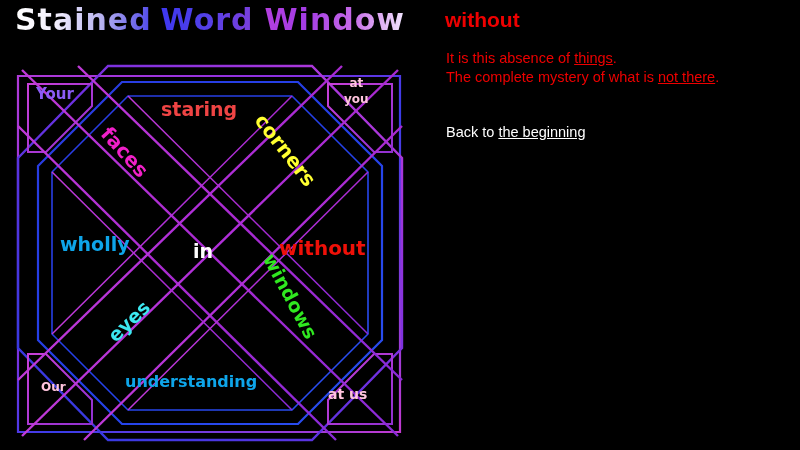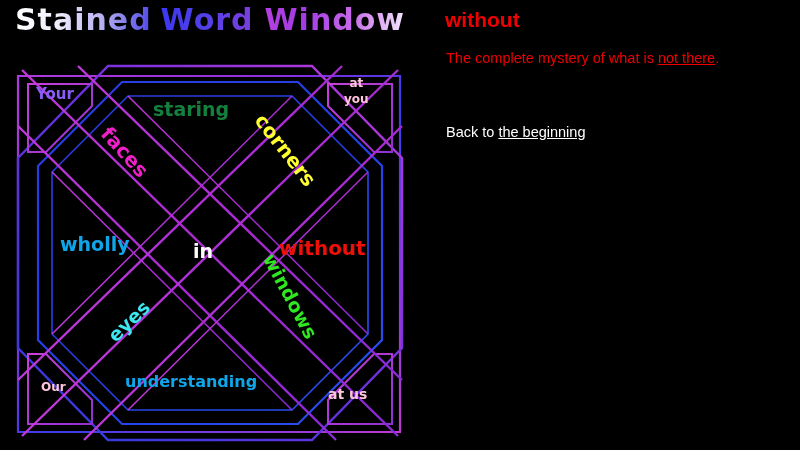--- a/index.html
+++ b/index.html
@@ -169,21 +169,21 @@
     <line x1="402" y1="78" x2="84" y2="392" stroke="url(#gradBandB)" stroke-width="2.4"></line>
 
     <line x1="128" y1="48" x2="368" y2="286" stroke="url(#gradBandA)" stroke-width="1.5"></line>
     <line x1="292" y1="48" x2="52" y2="286" stroke="url(#gradBandB)" stroke-width="1.5"></line>
     <line x1="52" y1="124" x2="292" y2="362" stroke="url(#gradBandA)" stroke-width="1.5"></line>
     <line x1="368" y1="124" x2="128" y2="362" stroke="url(#gradBandB)" stroke-width="1.5"></line>
   </svg>
 
   <div id="word-layer">
       <div class="poem-word" style="left: 36px; top: 85px; color: #8b5cf6; font-size: 15px;">Your</div>
-      <div class="poem-word" style="left: 153px; top: 98px; color: #15803d; font-size: 19px;">staring</div>
+      <div class="poem-word" style="left: 161px; top: 98px; color: #ef4444; font-size: 19px;">staring</div>
       <div class="poem-word" style="left: 344px; top: 75px; color: rgb(255, 196, 221); font-size: 12px; text-align: center; line-height: 16px;">
         <div>at</div>
         <div>you</div>
       </div>
       <div class="poem-word" style="left: 95px; top: 140px; color: rgb(240, 32, 200); font-size: 20px; transform: rotate(48deg);">faces</div>
       <div class="poem-word" style="left: 243px; top: 138px; color: rgb(255, 255, 48); font-size: 20px; transform: rotate(52deg);">corners</div>
       <div class="poem-word" style="left: 60px; top: 233px; color: #0ea5e9; font-size: 19px;">wholly</div>
       <div class="poem-word" style="left: 193px; top: 240px; color: rgb(255, 255, 255); font-size: 19px;">in</div>
       <div class="poem-word" style="left: 279px; top: 236px; color: rgb(238, 16, 8); font-size: 20px;">without</div>
       <div class="poem-word" style="left: 104px; top: 310px; color: rgb(60, 232, 240); font-size: 19px; transform: rotate(-44deg);">eyes</div>
@@ -192,17 +192,18 @@
       <div class="poem-word" style="left: 125px; top: 372px; color: #0ea5e9; font-size: 16px;">understanding</div>
       <div class="poem-word" style="left: 328px; top: 386px; color: rgb(255, 196, 221); font-size: 14px;">at us</div>
     </div>
 </div>
 
 <div id="right-panel">
 
   <div id="stanza-heading">without</div>
 
   <div id="stanza-body">
+    <div><span>It is this absence of </span><a class="inline-link" href="#">things</a><span>.</span></div>
     <div><span>The complete mystery of what is </span><a class="inline-link" href="#">not there</a><span>.</span></div>
   </div>
 
   <div id="back-line"><span>Back to </span><a href="#">the beginning</a></div>
 </div>
 
 </body></html>

